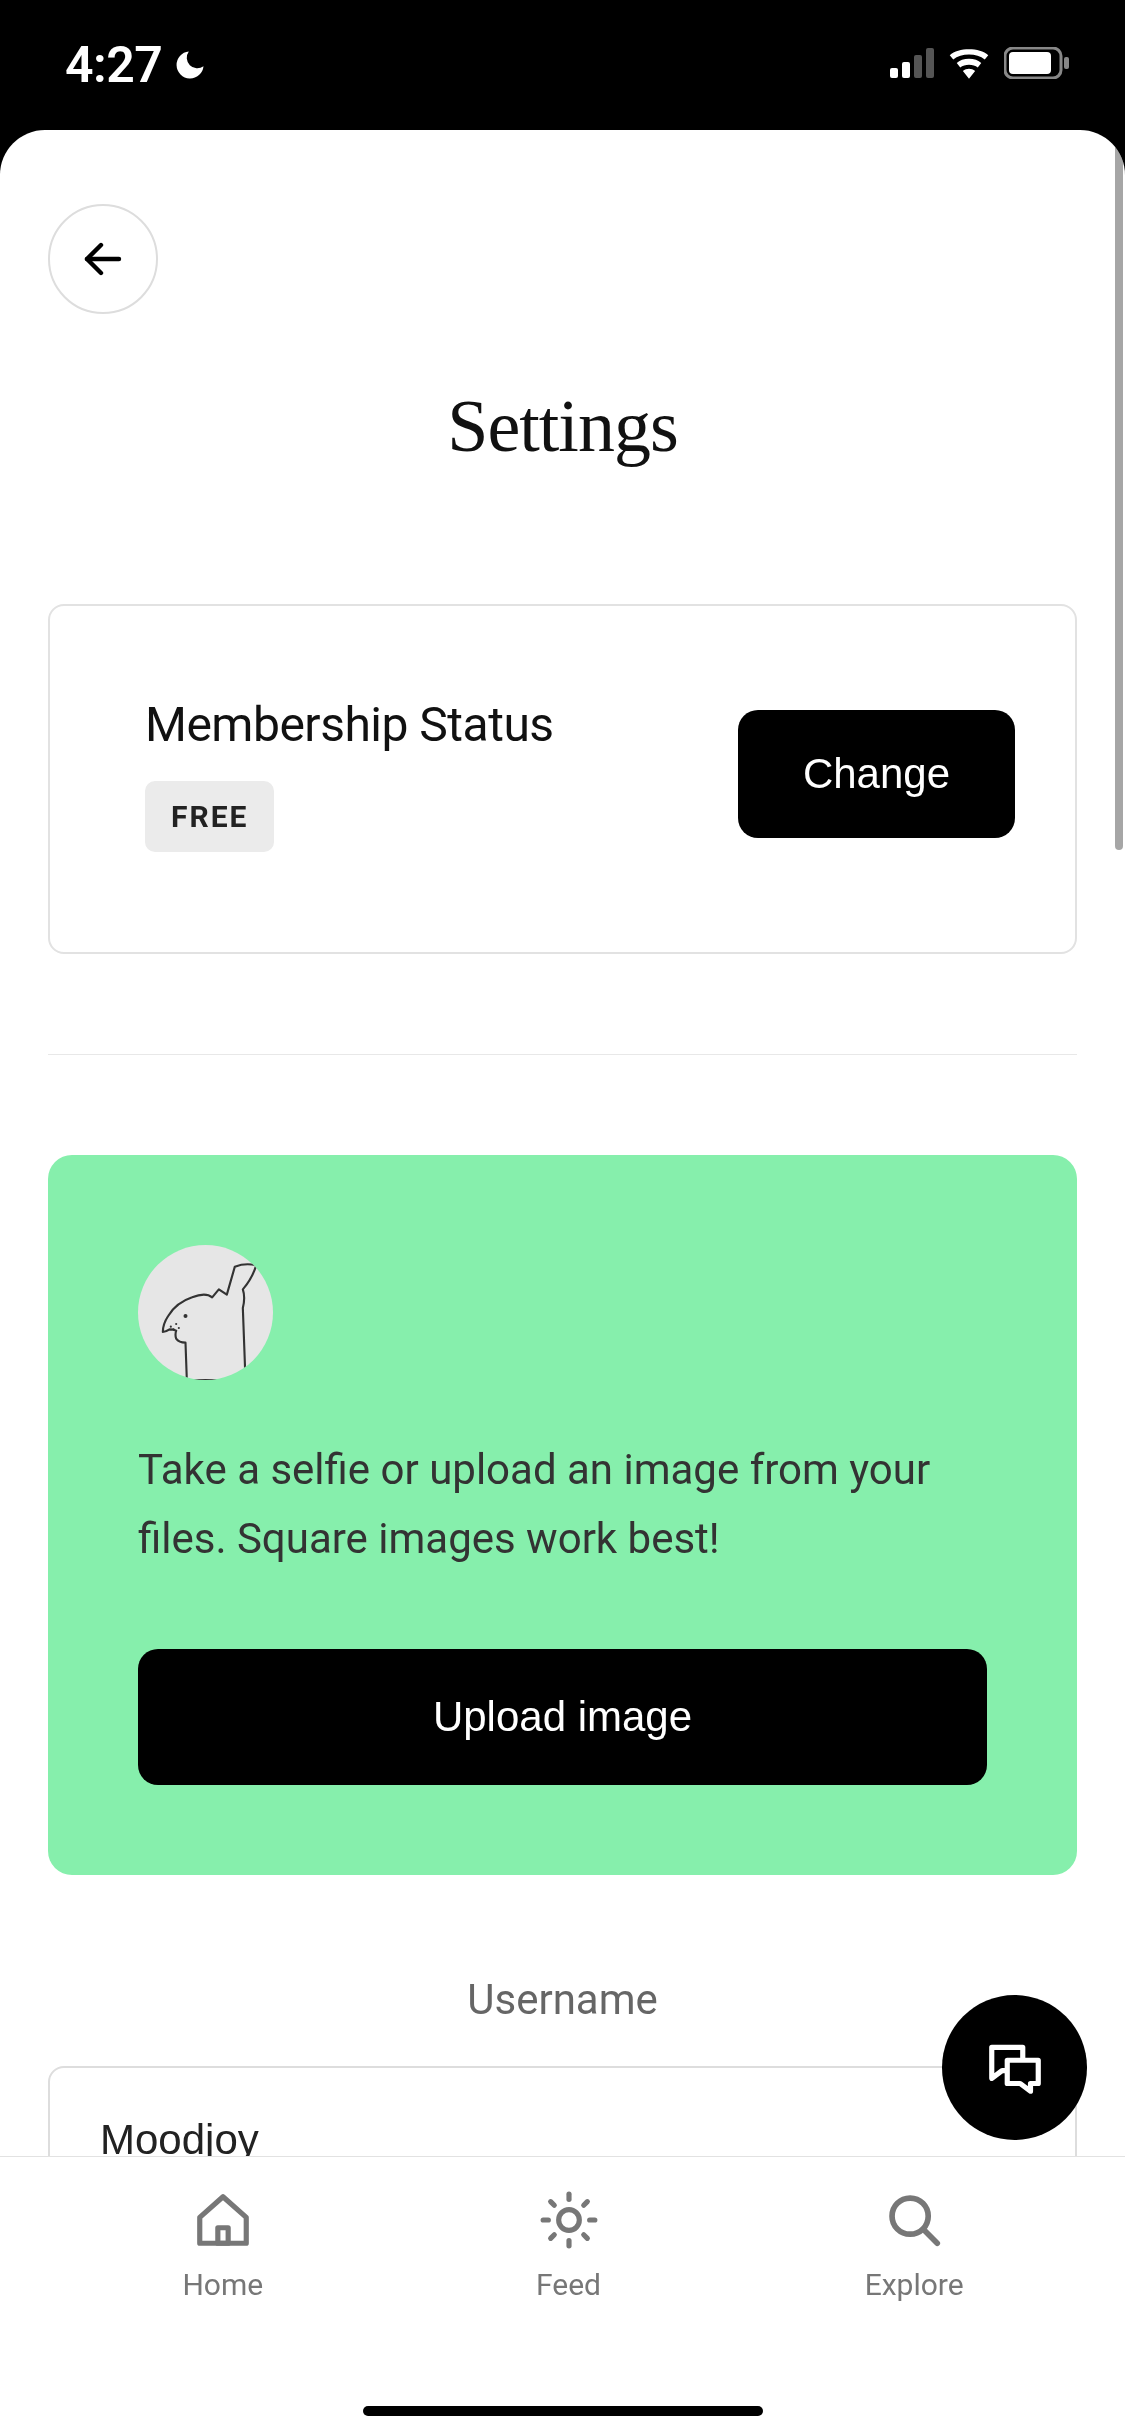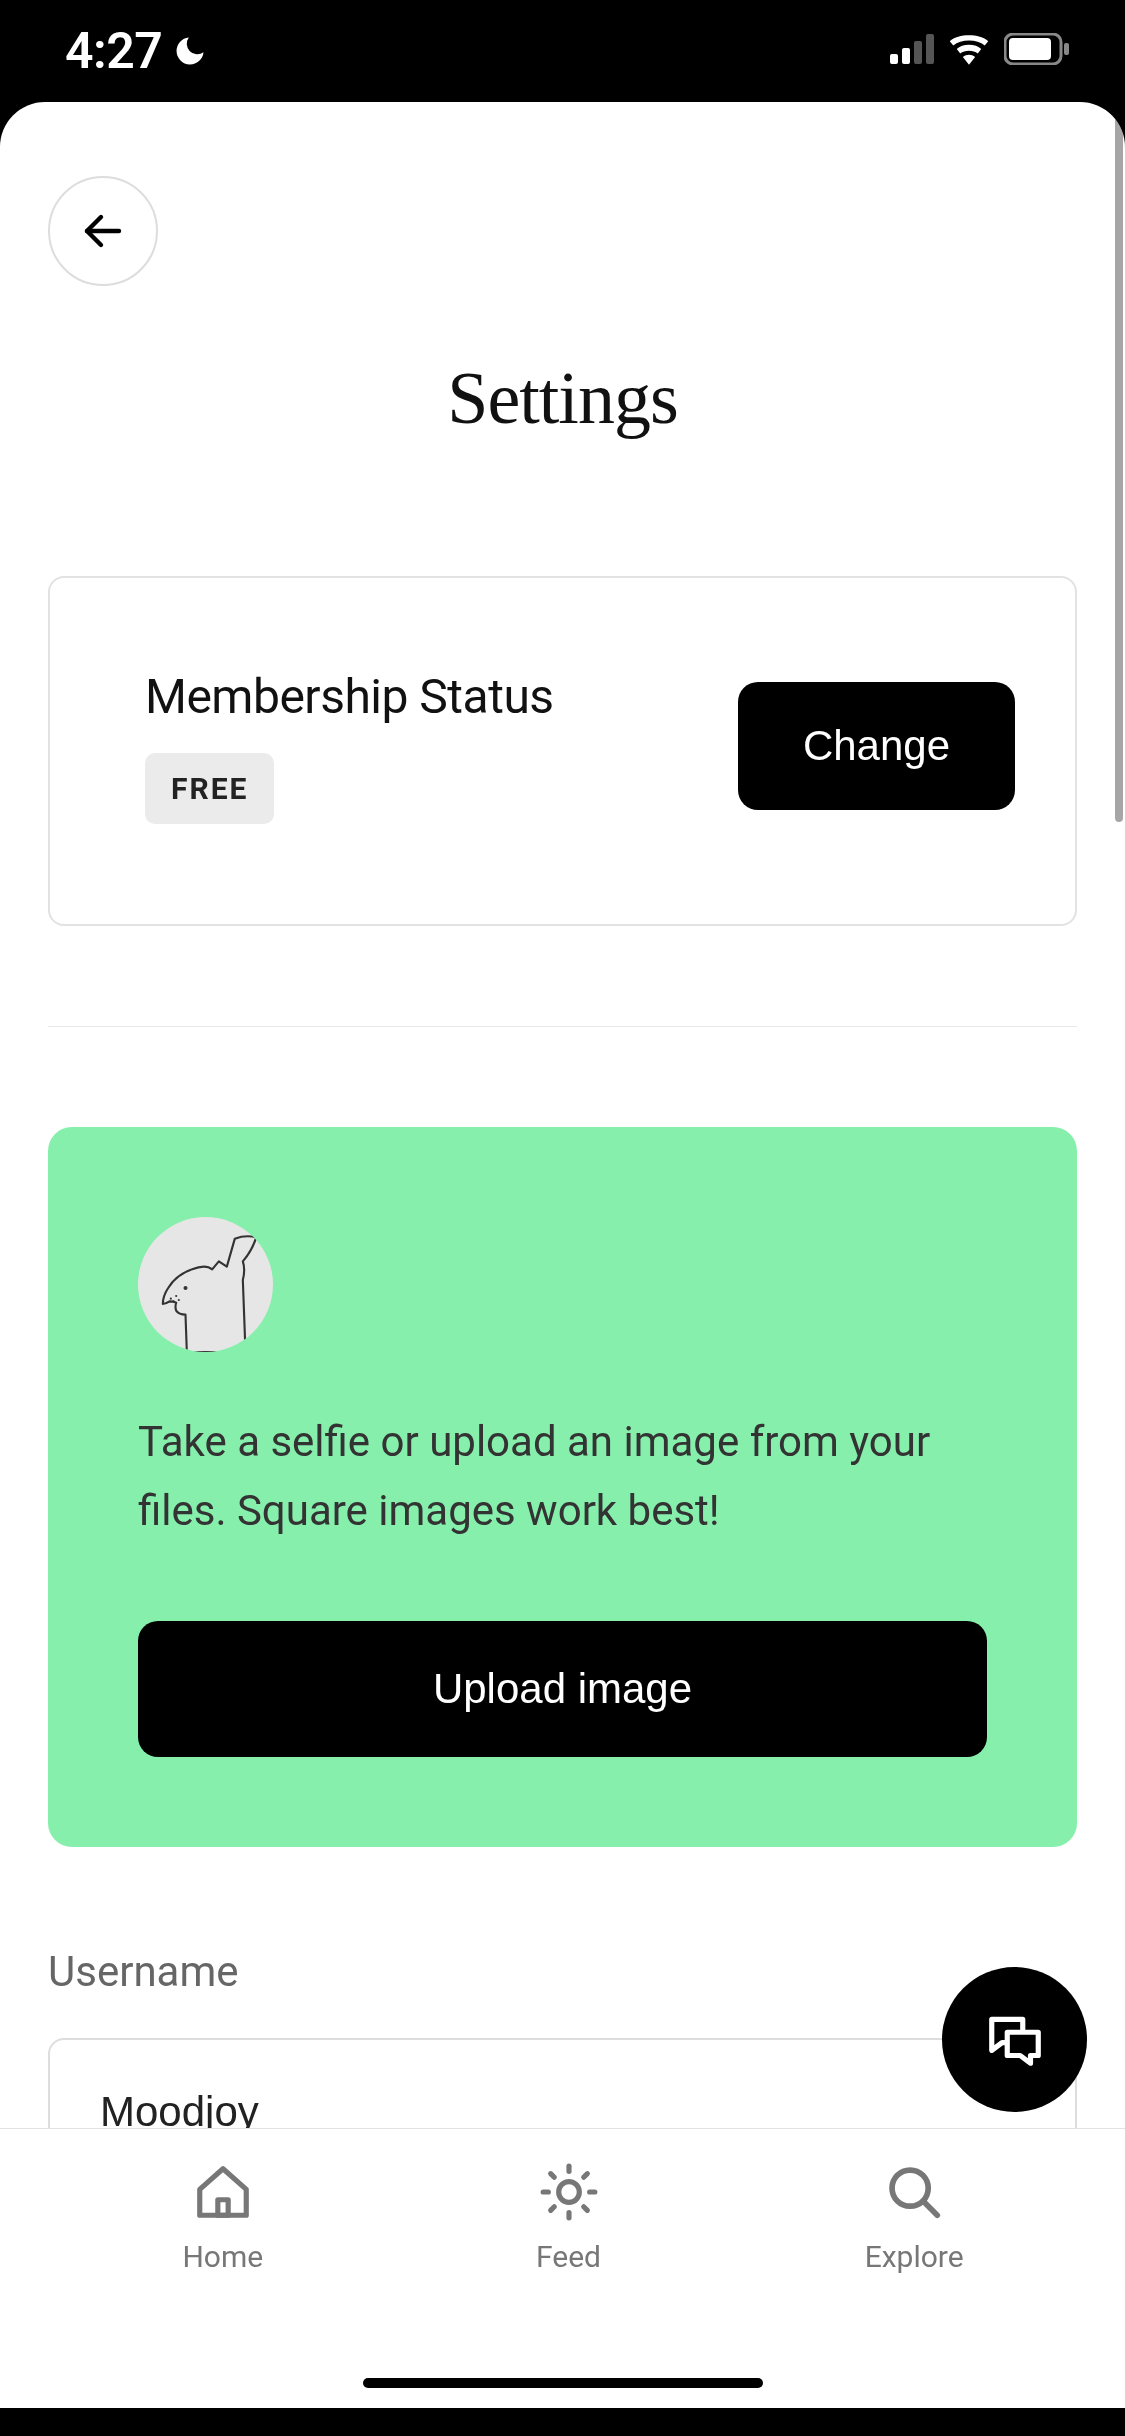--- a/index.html
+++ b/index.html
@@ -1,19 +1,19 @@
 <!DOCTYPE html>
 <html><head>
 <meta charset="utf-8">
 <style>
   * { box-sizing: border-box; margin: 0; padding: 0; }
   html, body { width: 1125px; height: 2436px; font-family: -apple-system, BlinkMacSystemFont, "Segoe UI", Roboto, sans-serif; background: #000; overflow: hidden; }
   
   
-  .status-bar { height: 102px; background: #000; color: #fff; display: flex; align-items: center; justify-content: space-between; padding: 0 55px 0 65px; }
+  .status-bar { height: 130px; background: #000; color: #fff; display: flex; align-items: center; justify-content: space-between; padding: 0 55px 0 65px; }
   .status-left { display: flex; align-items: center; gap: 10px; }
   .status-time { font-size: 50px; font-weight: 600; letter-spacing: -0.5px; }
   .moon-icon { width: 36px; height: 36px; }
   .status-right { display: flex; align-items: center; gap: 14px; }
   .signal-icon, .wifi-icon, .battery-icon { display: inline-block; }
   
   
   .app-viewport { background: #fff; border-radius: 45px 45px 0 0; height: 2306px; position: relative; overflow: hidden; }
   
   
@@ -36,21 +36,21 @@
   
   .divider { height: 1px; background: #e8e8e8; margin-top: 100px; }
   
   
   .upload-card { background: #86efac; border-radius: 24px; margin-top: 100px; padding: 90px 90px 90px 90px; }
   .avatar-placeholder { width: 135px; height: 135px; border-radius: 50%; background: #e6e6e6; overflow: hidden; display: flex; align-items: flex-end; justify-content: center; }
   .upload-text { font-size: 42px; line-height: 1.65; color: #333; margin-top: 55px; }
   .upload-btn { width: 100%; background: #000; color: #fff; border: none; border-radius: 20px; padding: 44px 0; font-size: 42px; font-weight: 500; margin-top: 75px; cursor: pointer; }
   
   
-  .field-label { font-size: 42px; color: #666; margin-top: 100px; }
+  .field-label { font-size: 42px; color: #666; margin-top: 100px; text-align: center; }
   .text-input { width: 100%; border: 2px solid #ddd; border-radius: 16px; padding: 48px 50px; font-size: 42px; margin-top: 42px; color: #222; background: #fff; }
   
   
   .fab { position: absolute; right: 38px; bottom: 296px; width: 145px; height: 145px; border-radius: 50%; background: #000; display: flex; align-items: center; justify-content: center; cursor: pointer; z-index: 10; }
   
   
   .tab-bar { position: absolute; bottom: 0; left: 0; right: 0; height: 280px; border-top: 1px solid #e2e2e2; background: #fff; display: flex; justify-content: space-around; padding: 32px 38px 0 50px; z-index: 5; }
   .tab-item { display: flex; flex-direction: column; align-items: center; gap: 16px; cursor: pointer; flex: 1; }
   .tab-icon { width: 62px; height: 62px; }
   .tab-label { font-size: 30px; color: #777; }

